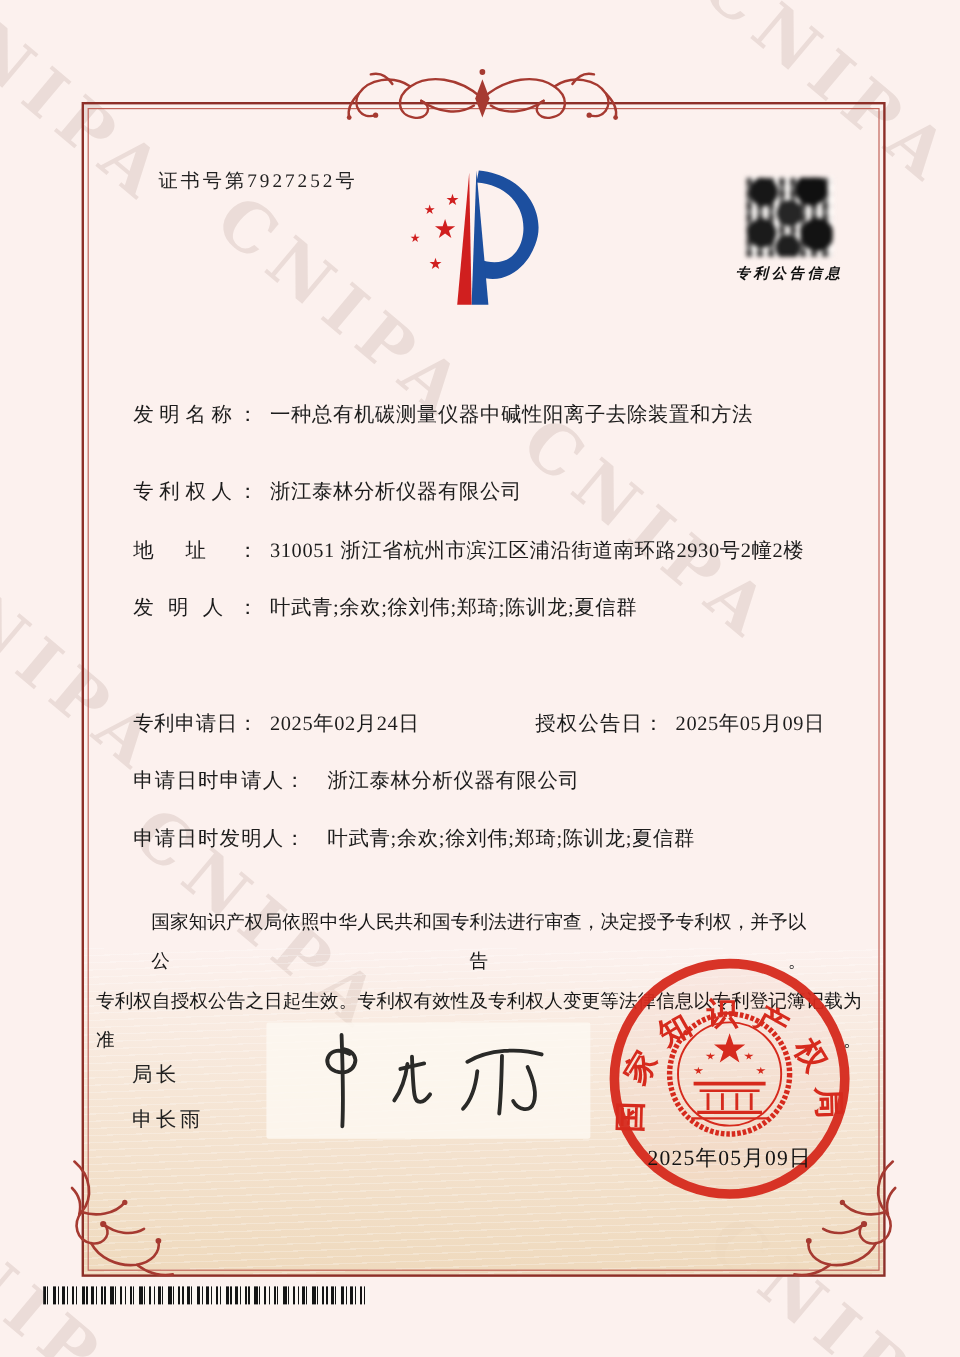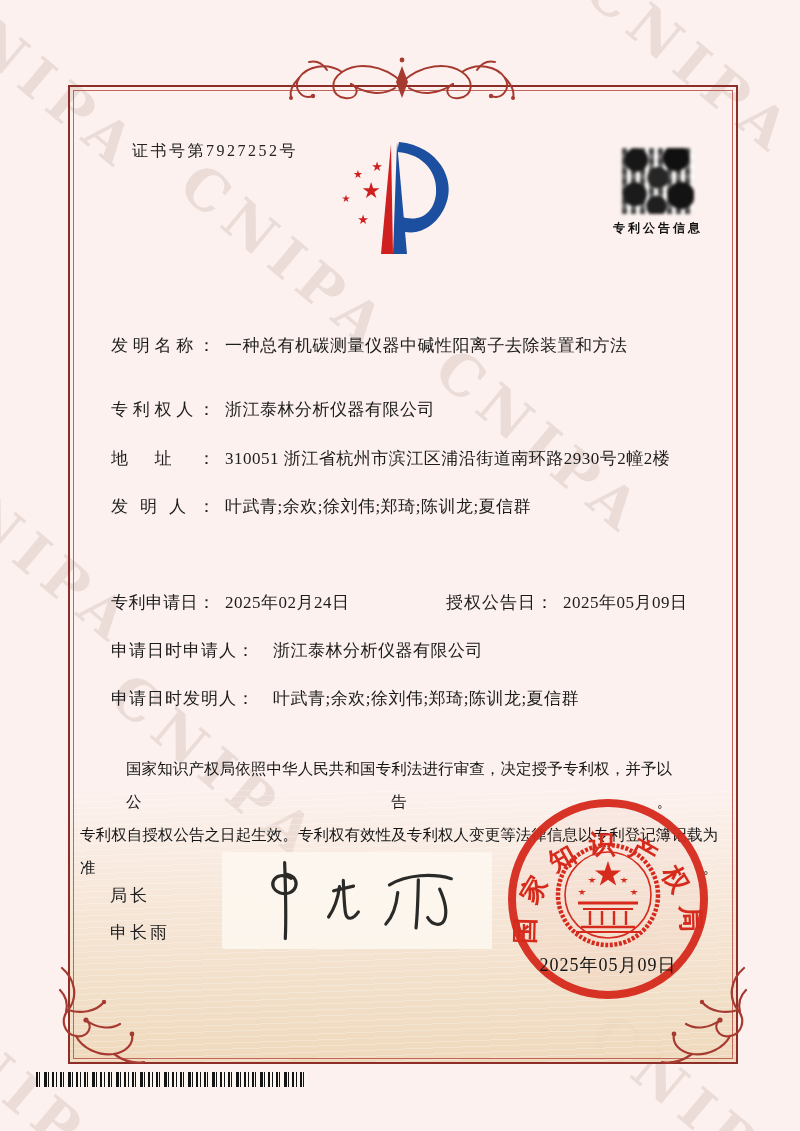--- a/index.html
+++ b/index.html
@@ -42,21 +42,21 @@
       radial-gradient(circle at 20% 18%, #1c1c1c 0 14%, transparent 16%),
       radial-gradient(circle at 75% 15%, #151515 0 16%, transparent 18%),
       radial-gradient(circle at 50% 45%, #2a2a2a 0 20%, transparent 22%),
       radial-gradient(circle at 18% 70%, #202020 0 15%, transparent 17%),
       radial-gradient(circle at 82% 72%, #181818 0 17%, transparent 19%),
       radial-gradient(circle at 48% 88%, #242424 0 14%, transparent 16%),
       repeating-linear-gradient(90deg, rgba(40,40,40,.65) 0 5px, rgba(250,248,246,.9) 5px 9px),
       repeating-linear-gradient(0deg, rgba(40,40,40,.55) 0 5px, rgba(250,248,246,.9) 5px 10px);
     filter:blur(1.6px) contrast(1.05);
   }
-  .qrlabel{margin-top:6px;font-size:12px;font-weight:700;letter-spacing:3px;color:#111;}
+  .qrlabel{margin-top:6px;font-size:12px;font-weight:700;letter-spacing:3px;color:#111;font-style:italic;}
   .row{position:absolute;left:111px;width:604px;font-size:17px;white-space:nowrap;}
   .row .lab{
     display:inline-block;width:104px;text-align:justify;text-align-last:justify;
     vertical-align:top;color:#1c1c1c;
   }
   .row .lab2{
     display:inline-block;width:152px;vertical-align:top;letter-spacing:1px;color:#1c1c1c;
   }
   .row .val{margin-left:10px;letter-spacing:0.5px;color:#1c1c1c;}
   .pair .right{position:absolute;left:335px;top:0;}

